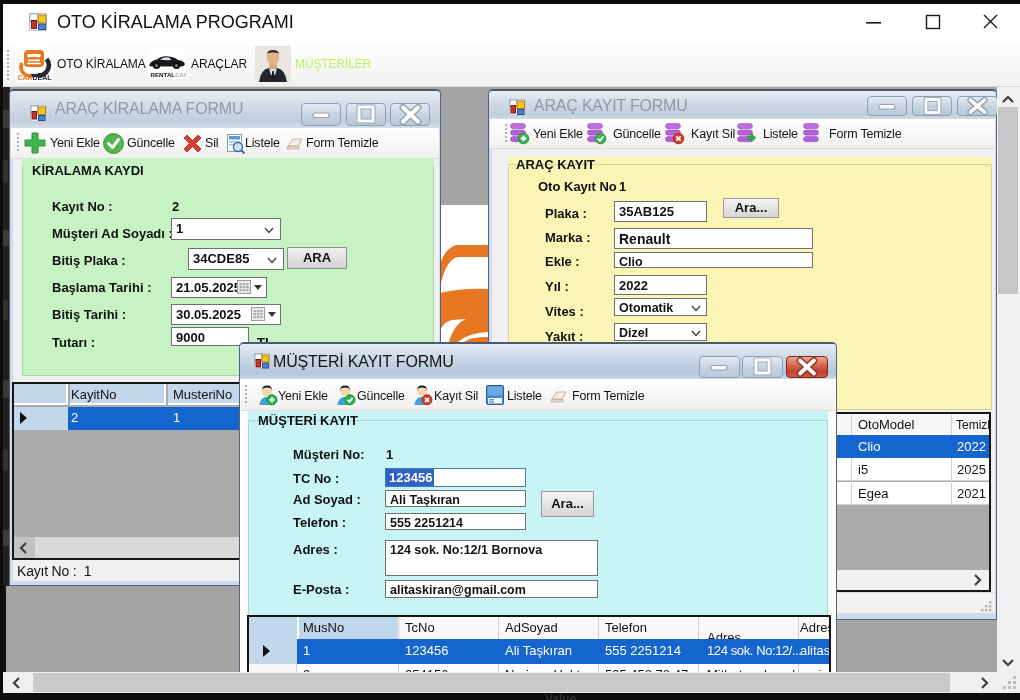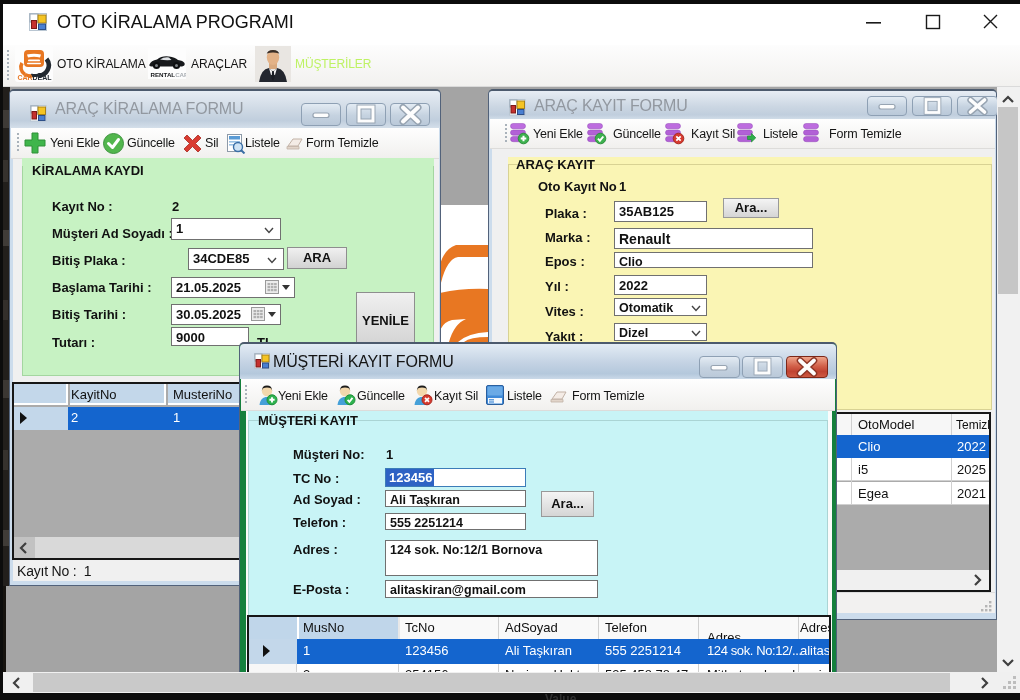--- a/index.html
+++ b/index.html
@@ -159,21 +159,21 @@
  <div class="lbl" style="left:42px;top:135px">Müşteri Ad Soyadı :</div>
  <div class="tb" style="left:161px;top:127px;width:110px;height:22px">1<svg width="10" height="7" style="position:absolute;right:6px;top:8px">
         <path d="M1 1 L5 5.5 L9 1" stroke="#444" stroke-width="1.4" fill="none"></path>
       </svg></div>
  <div class="lbl" style="left:42px;top:162px">Bitiş Plaka :</div>
  <div class="tb" style="left:178px;top:157px;width:96px;height:22px">34CDE85<svg width="10" height="7" style="position:absolute;right:6px;top:8px">
         <path d="M1 1 L5 5.5 L9 1" stroke="#444" stroke-width="1.4" fill="none"></path>
       </svg></div>
  <div class="gbtn" style="left:277px;top:156px;width:60px;height:22px;line-height:20px">ARA</div>
  <div class="lbl" style="left:42px;top:189px">Başlama Tarihi :</div>
- <div class="tb" style="left:161px;top:186px;width:124px;height:21px">21.05.2025
+ <div class="tb" style="left:161px;top:186px;width:96px;height:21px">21.05.2025
    <svg width="26" height="15" style="position:absolute;right:3px;top:2px">
         <rect x="0.5" y="0.5" width="13" height="13" fill="#ececec" stroke="#9a9a9a"></rect>
         <g fill="#b0b0b0">
           <rect x="2.5" y="3" width="2.6" height="2.2"></rect>
           <rect x="5.8" y="3" width="2.6" height="2.2"></rect>
           <rect x="9.1" y="3" width="2.6" height="2.2"></rect>
           <rect x="2.5" y="6" width="2.6" height="2.2"></rect>
           <rect x="5.8" y="6" width="2.6" height="2.2"></rect>
           <rect x="9.1" y="6" width="2.6" height="2.2"></rect>
           <rect x="2.5" y="9" width="2.6" height="2.2"></rect>
@@ -197,21 +197,20 @@
           <rect x="2.5" y="9" width="2.6" height="2.2"></rect>
           <rect x="5.8" y="9" width="2.6" height="2.2"></rect>
           <rect x="9.1" y="9" width="2.6" height="2.2"></rect>
         </g>
         <path d="M17 5 L25 5 L21 10 Z" fill="#333"></path>
       </svg>
  </div>
  <div class="lbl" style="left:42px;top:244px">Tutarı :</div>
  <div class="tb" style="left:161px;top:236px;width:78px;height:19px">9000</div>
  <div class="lbl" style="left:247px;top:244px">TL</div>
- <div class="gbtn" style="left:346px;top:201px;width:59px;height:57px;line-height:55px">YENİLE</div>
 
  <div class="ab" style="left:2px;top:291px;width:429px;height:178px;background:#ababab;border:2px solid #161616;border-right:none">
   <div class="ab" style="left:0;top:0;width:54px;height:21px;background:#c3d7ea;border-right:2px solid #fff;border-bottom:2px solid #fff"></div>
   <div class="ab" style="left:56px;top:0;width:96px;height:21px;background:#c3d7ea;border-right:2px solid #fff;border-bottom:2px solid #fff"></div>
   <div class="ab" style="left:154px;top:0;width:120px;height:21px;background:#c3d7ea;border-right:2px solid #fff;border-bottom:2px solid #fff"></div>
   <div class="ghead" style="left:57px;top:3px">KayitNo</div>
   <div class="ghead" style="left:159px;top:3px">MusteriNo</div>
   <div class="ab" style="left:0;top:23px;width:54px;height:23px;background:#c3d7ea"></div>
   <svg class="ab" style="left:5px;top:28px" width="9" height="12">
         <path d="M1 0 L8 6 L1 12 Z" fill="#111"></path>
@@ -310,21 +309,21 @@
  <div class="ab" style="left:19px;top:73px;width:484px;height:246px;background:#faf5b4;border:1px solid #d8d293"></div>
  <div class="ab" style="left:19px;top:66px;width:484px;height:7px;background:#faf5b4"></div>
  <div class="lbl" style="left:27px;top:66px">ARAÇ KAYIT</div>
  <div class="lbl" style="left:49px;top:88px">Oto Kayıt No</div>
  <div class="lbl" style="left:130px;top:88px">1</div>
  <div class="lbl" style="left:56px;top:115px">Plaka :</div>
  <div class="tb" style="left:125px;top:110px;width:93px;height:21px">35AB125</div>
  <div class="gbtn" style="left:234px;top:107px;width:56px;height:20px;line-height:18px;background:linear-gradient(#f4f4f4,#d5d5d5);border:1px solid #999">Ara...</div>
  <div class="lbl" style="left:56px;top:139px">Marka :</div>
  <div class="tb" style="left:125px;top:137px;width:199px;height:21px;font-size:14px">Renault</div>
- <div class="lbl" style="left:56px;top:163px">Epos :</div>
+ <div class="lbl" style="left:56px;top:163px">Ekle :</div>
  <div class="tb" style="left:125px;top:161px;width:199px;height:16px;font-size:12.5px">Clio</div>
  <div class="lbl" style="left:56px;top:188px">Yıl :</div>
  <div class="tb" style="left:125px;top:184px;width:93px;height:20px">2022</div>
  <div class="lbl" style="left:56px;top:213px">Vites :</div>
  <div class="tb" style="left:125px;top:207px;width:93px;height:18px;font-size:12.5px">Otomatik<svg width="10" height="7" style="position:absolute;right:5px;top:6px">
         <path d="M1 1 L5 5.5 L9 1" stroke="#444" stroke-width="1.4" fill="none"></path>
       </svg></div>
  <div class="lbl" style="left:56px;top:238px">Yakıt :</div>
  <div class="tb" style="left:125px;top:232px;width:93px;height:18px;font-size:12.5px">Dizel<svg width="10" height="7" style="position:absolute;right:5px;top:6px">
         <path d="M1 1 L5 5.5 L9 1" stroke="#444" stroke-width="1.4" fill="none"></path>
@@ -365,21 +364,21 @@
       <g fill="#b5b5b5">
         <rect x="8" y="0" width="2.4" height="2.4"></rect>
         <rect x="4" y="4" width="2.4" height="2.4"></rect>
         <rect x="8" y="4" width="2.4" height="2.4"></rect>
         <rect x="0" y="8" width="2.4" height="2.4"></rect>
         <rect x="4" y="8" width="2.4" height="2.4"></rect>
         <rect x="8" y="8" width="2.4" height="2.4"></rect>
       </g>
     </svg>
 </div>
-<div class="ab" id="form-musteri" style="left:239px;top:342px;width:598px;height:352px;border:1px solid #52627a;border-top:2px solid #4c5a6d;border-radius:5px 5px 0 0;background:#15803d">
+<div class="ab" id="form-musteri" style="left:239px;top:342px;width:598px;height:352px;border:1px solid #52627a;border-top:2px solid #4c5a6d;border-radius:5px 5px 0 0;background:#ffffff">
 
  <div class="ab" style="left:0;top:0;width:596px;height:35px;border-radius:4px 4px 0 0;background:linear-gradient(#e3ecf5,#c3d2e3 55%,#b4c8dc 85%,#cad9e8)"></div>
  <svg class="ab" style="left:14px;top:9px" width="17" height="17">
   <rect x="0.5" y="0.5" width="15" height="15" fill="#fbfbfb" stroke="#b9c6d2"></rect>
   <rect x="1" y="1" width="7" height="7" fill="#fff" stroke="#9aa8b6"></rect>
   <rect x="2" y="6.5" width="4.5" height="7.5" fill="#c5312f" stroke="#7d1a18"></rect>
   <rect x="8" y="2" width="7" height="7" fill="#f5c423" stroke="#a8821a"></rect>
   <rect x="8.5" y="10" width="6" height="5" fill="#4a7fd1" stroke="#2d4f88"></rect>
  </svg>
  <div class="ab" style="left:33px;top:9px;font-size:16px;letter-spacing:-0.2px;color:#141414;white-space:nowrap">MÜŞTERİ KAYIT FORMU</div>

